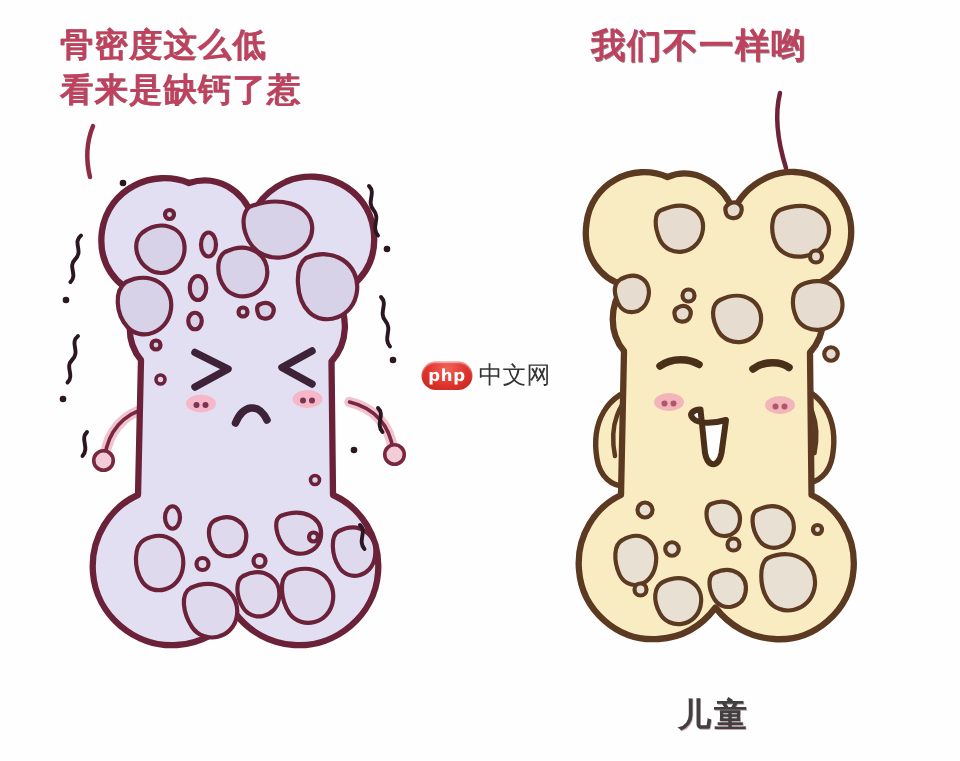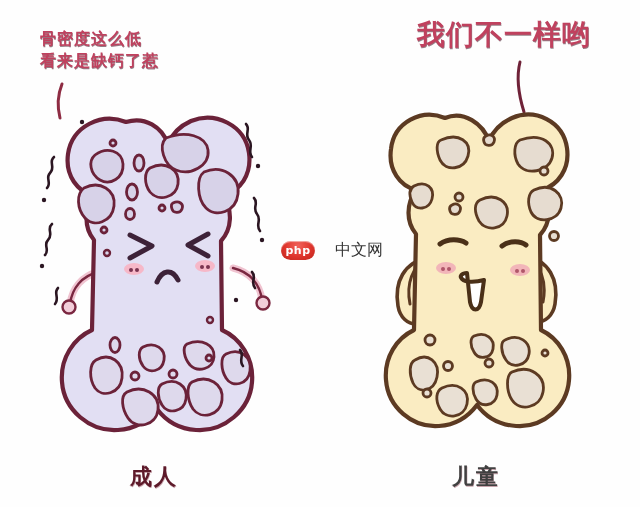--- a/index.html
+++ b/index.html
@@ -31,28 +31,26 @@
     font-weight: 700;
     color: #c0415e;
     letter-spacing: 1px;
     line-height: 1.35;
     white-space: pre;
     text-shadow: 0.5px 0.5px 0 rgba(60,20,35,0.55);
   }
   #caption-left {
     left: 40px;
     top: 16px;
-    font-size: 16px;
-    margin-top: 12px;
+    font-size: 22px;
   }
   #caption-right {
     left: 394px;
     top: 16px;
-    font-size: 28px;
-    margin-left: 23px;
+    font-size: 23px;
   }
 
   
   .bottom-label {
     position: absolute;
     font-family: "DejaVu Sans", "Liberation Sans", sans-serif;
     font-weight: 700;
     font-size: 22px;
     letter-spacing: 2px;
     color: #7a1f33;
@@ -61,21 +59,21 @@
   #label-left  { left: 130px; top: 462px; color: #5d1a2a; }
   #label-right { left: 452px; top: 462px; color: #404040; }
 
   
   #watermark {
     position: absolute;
     left: 281px;
     top: 240px;
     display: flex;
     align-items: center;
-    gap: 20px;
+    gap: 4px;
     opacity: 0.95;
   }
   #watermark .wm-badge {
     width: 34px;
     height: 19px;
     border-radius: 10px;
     background: radial-gradient(ellipse at 50% 25%, #f05a52 0%, #de2a21 55%, #b81810 100%);
     color: #ffffff;
     font-size: 11px;
     font-weight: 700;
@@ -276,21 +274,20 @@
         </g>
       </g>
     </g>
   </svg>
 
   <div class="caption" id="caption-left">骨密度这么低
 看来是缺钙了惹</div>
 
   <div class="caption" id="caption-right">我们不一样哟</div>
 
-  <div class="bottom-label" id="label-left">成人</div>
 
   <div class="bottom-label" id="label-right">儿童</div>
 
   <div id="watermark">
     <span class="wm-badge">php</span>
     <span class="wm-text">中文网</span>
   </div>
 
 </div>
 

